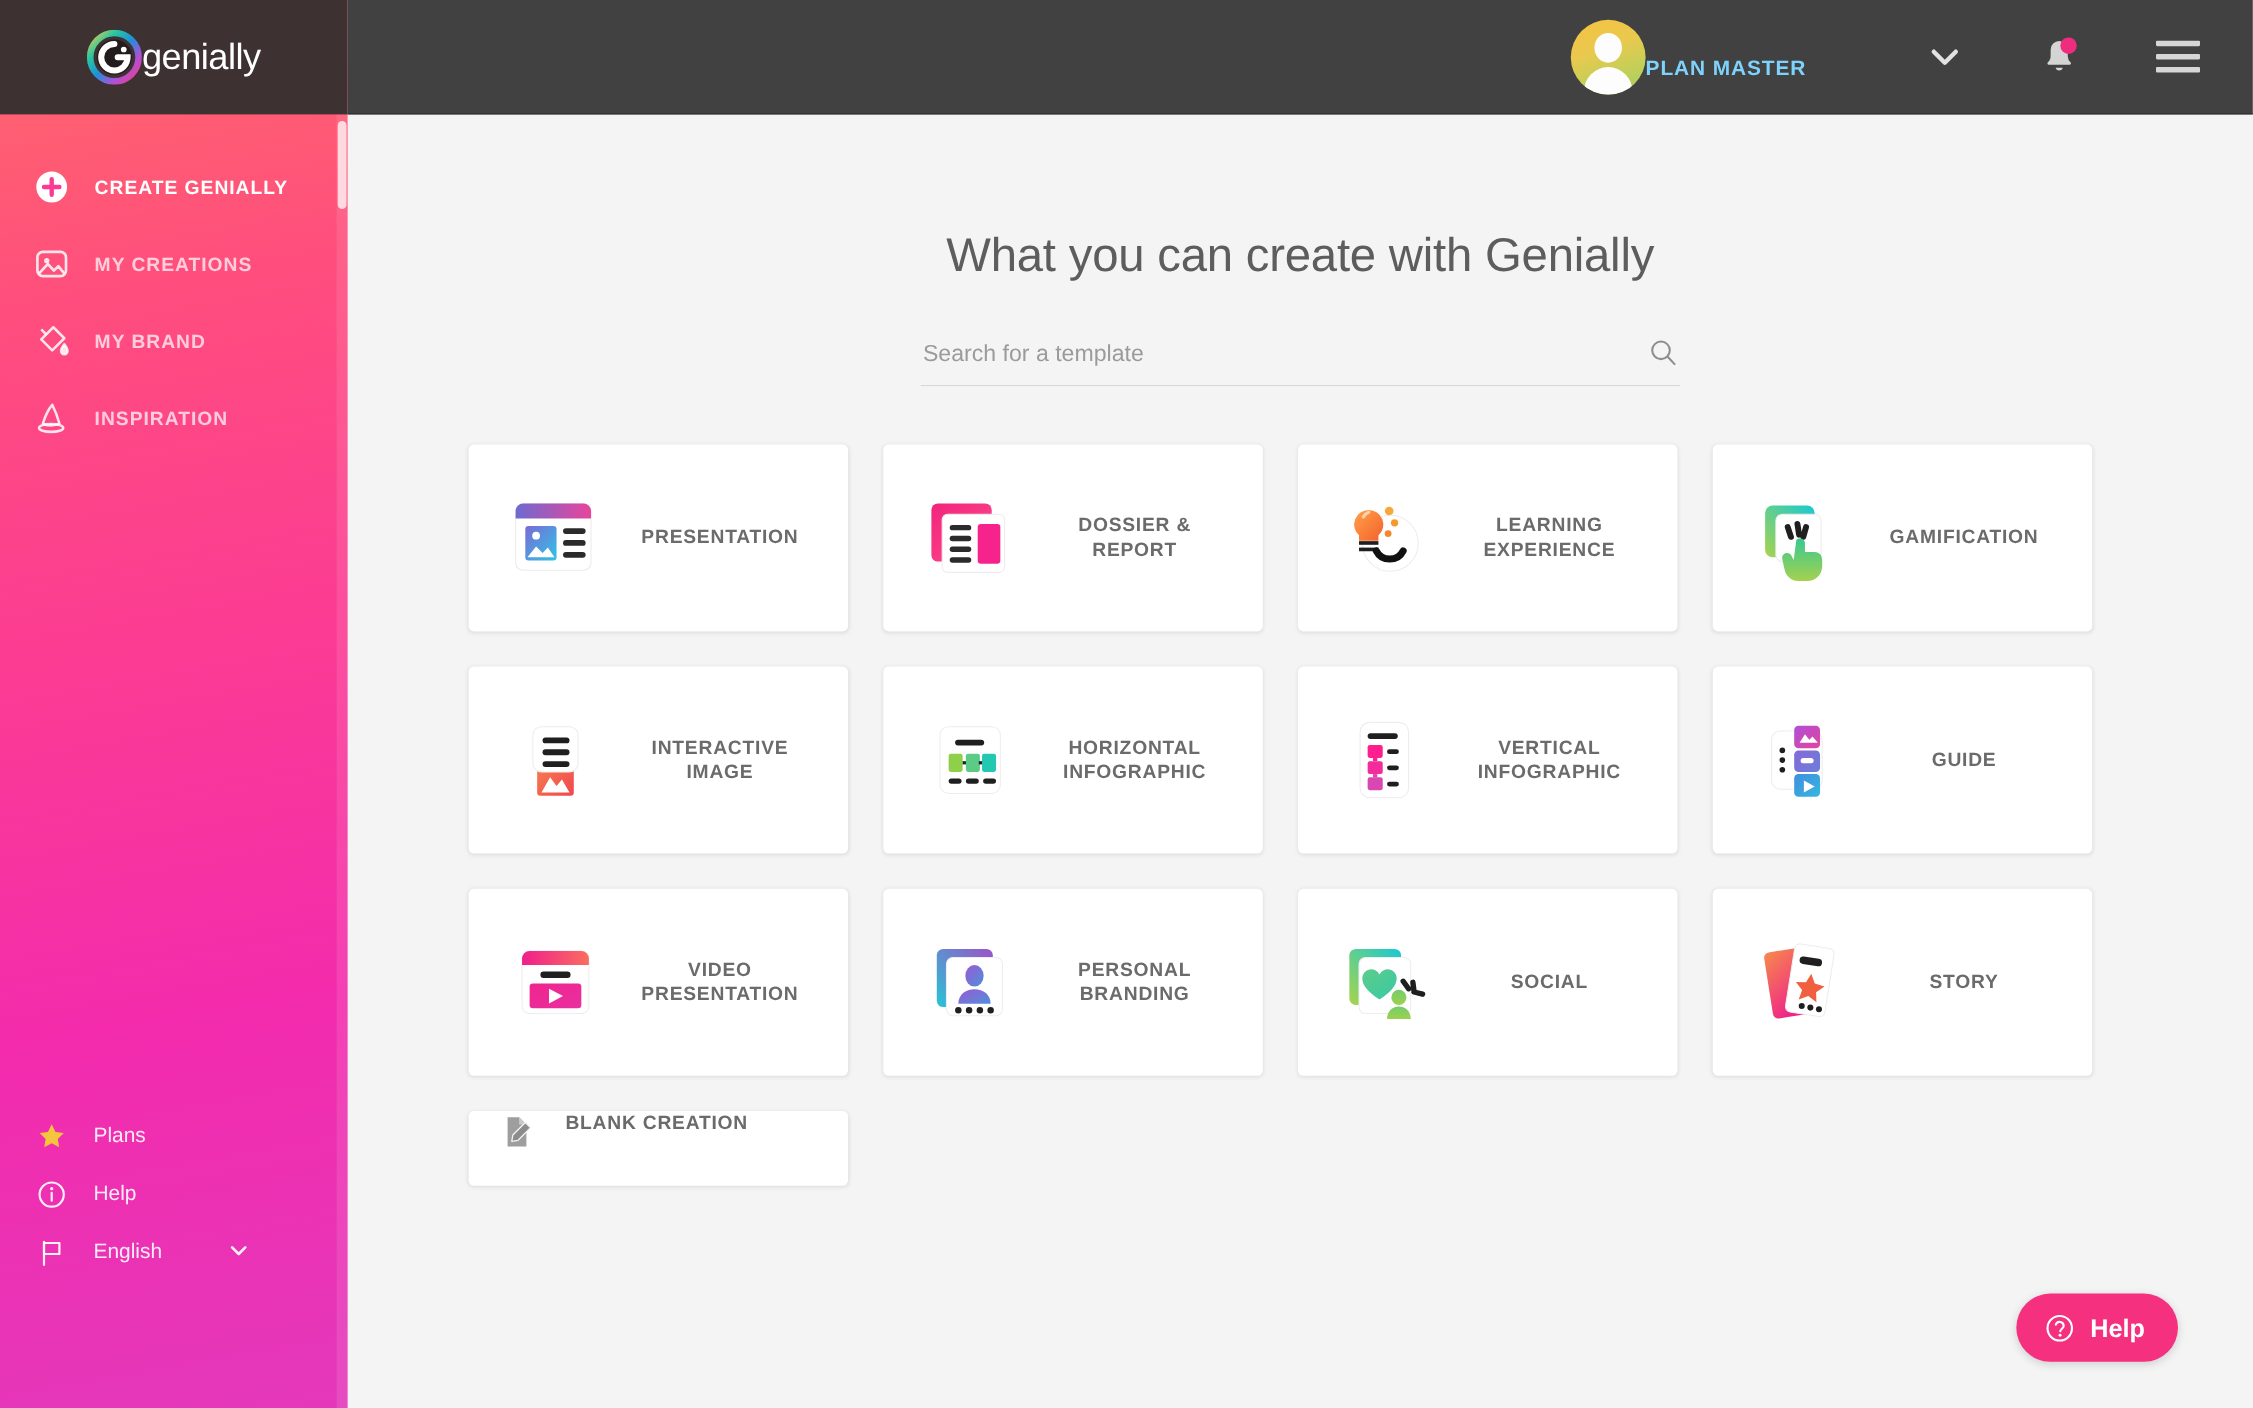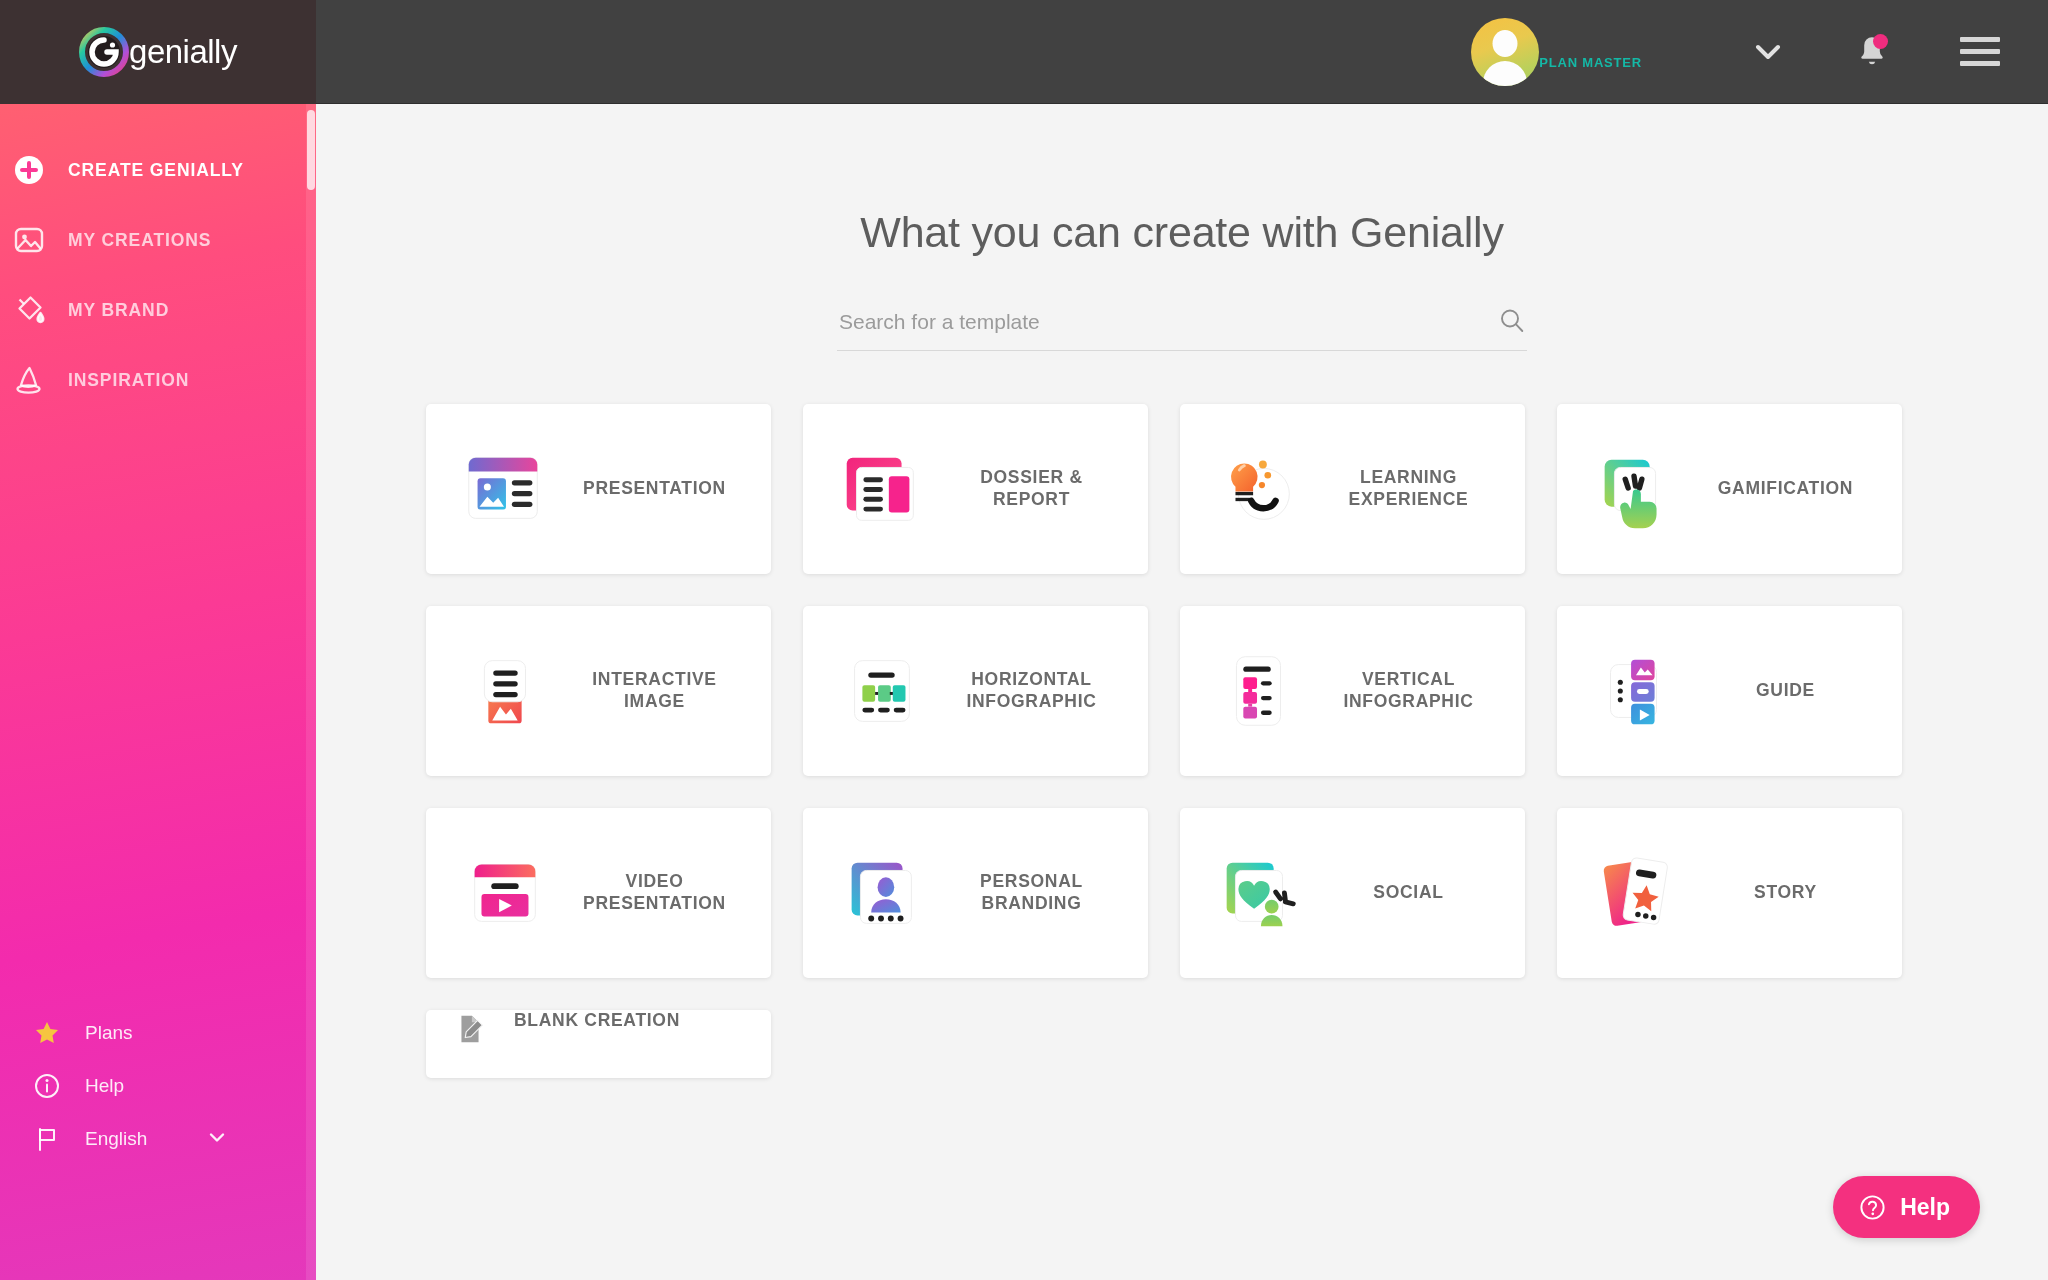--- a/index.html
+++ b/index.html
@@ -35,21 +35,21 @@
   }
   #sidebar-scroll-thumb {
     position: absolute; right: 1px; top: 110px;
     width: 8px; height: 80px; border-radius: 4px;
     background: rgba(255,255,255,0.75);
   }
 
   #nav-main { position: absolute; left: 0; top: 135px; width: 306px; }
   .nav-item {
     display: flex; align-items: center;
-    height: 70px; padding-left: 12px; gap: 22px;
+    height: 70px; padding-left: 30px; gap: 22px;
     cursor: pointer;
   }
   .nav-icon { width: 34px; height: 34px; flex: 0 0 34px; display: flex; align-items: center; justify-content: center; }
   .nav-label {
     font-size: 17.5px; letter-spacing: 0.9px; font-weight: 700;
     color: rgba(255,255,255,0.72);
     white-space: nowrap;
   }
   .nav-item.active .nav-label { color: #ffffff; }
 
@@ -73,21 +73,21 @@
     z-index: 4;
   }
   #user-block { display: flex; align-items: center; gap: 0; margin-right: 102px; }
   #avatar {
     width: 68px; height: 68px; border-radius: 50%;
     background: linear-gradient(160deg, #f5c142 0%, #e9c94e 40%, #bcd05a 75%, #a8cc62 100%);
     position: relative; overflow: hidden; flex: 0 0 68px;
   }
   #avatar .head { position: absolute; left: 50%; top: 12px; transform: translateX(-50%); width: 25px; height: 27px; border-radius: 50%; background: #fdfdfd; }
   #avatar .body { position: absolute; left: 50%; bottom: -11px; transform: translateX(-50%); width: 44px; height: 36px; border-radius: 22px 22px 0 0; background: #fdfdfd; }
-  #plan-label { font-size: 13px; font-weight: 700; color: #14b8a6; letter-spacing: 0.8px; margin-top: 22px; white-space: nowrap; }
+  #plan-label { font-size: 19px; font-weight: 700; color: #7dd3fc; letter-spacing: 0.8px; margin-top: 22px; white-space: nowrap; }
 
   .hdr-btn { display: flex; align-items: center; justify-content: center; cursor: pointer; }
   #caret-btn { width: 48px; height: 48px; margin-right: 56px; }
   #bell-btn { width: 48px; height: 48px; margin-right: 60px; position: relative; }
   #bell-dot { position: absolute; right: 8px; top: 6px; width: 15px; height: 15px; border-radius: 50%; background: #ef2c7e; }
   #burger-btn { width: 48px; height: 44px; margin-right: 44px; flex-direction: column; gap: 7px; }
   #burger-btn span { display: block; width: 40px; height: 5px; border-radius: 1px; background: #d6d6d6; }
 
   
   #main {

